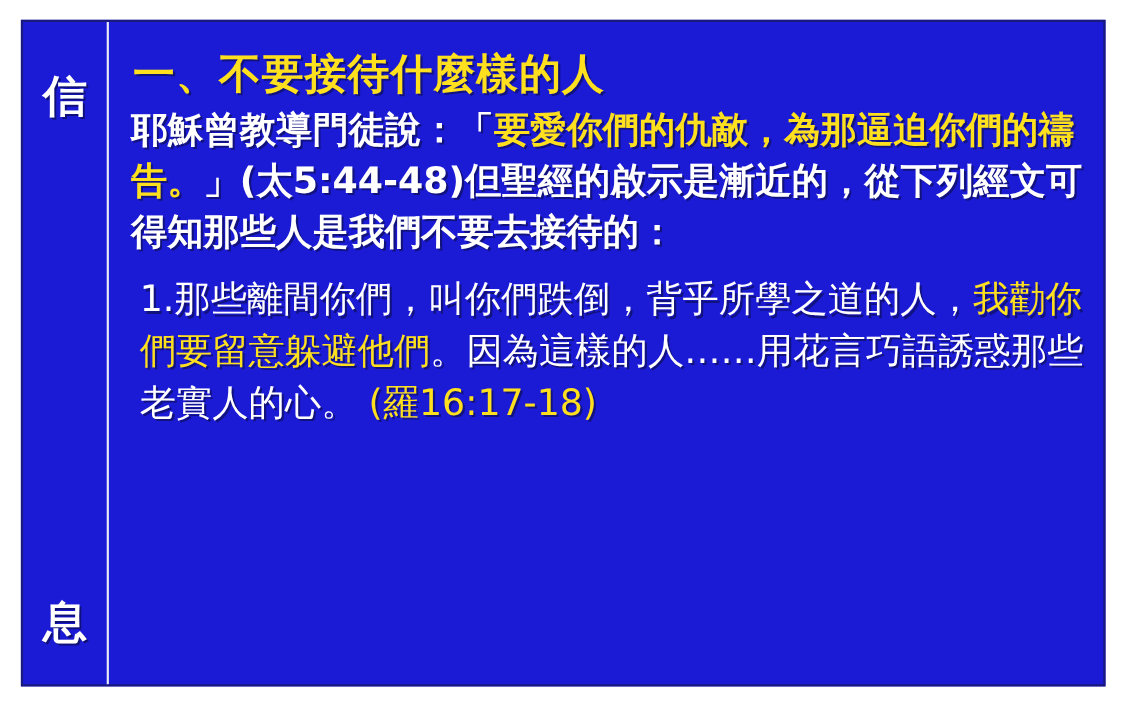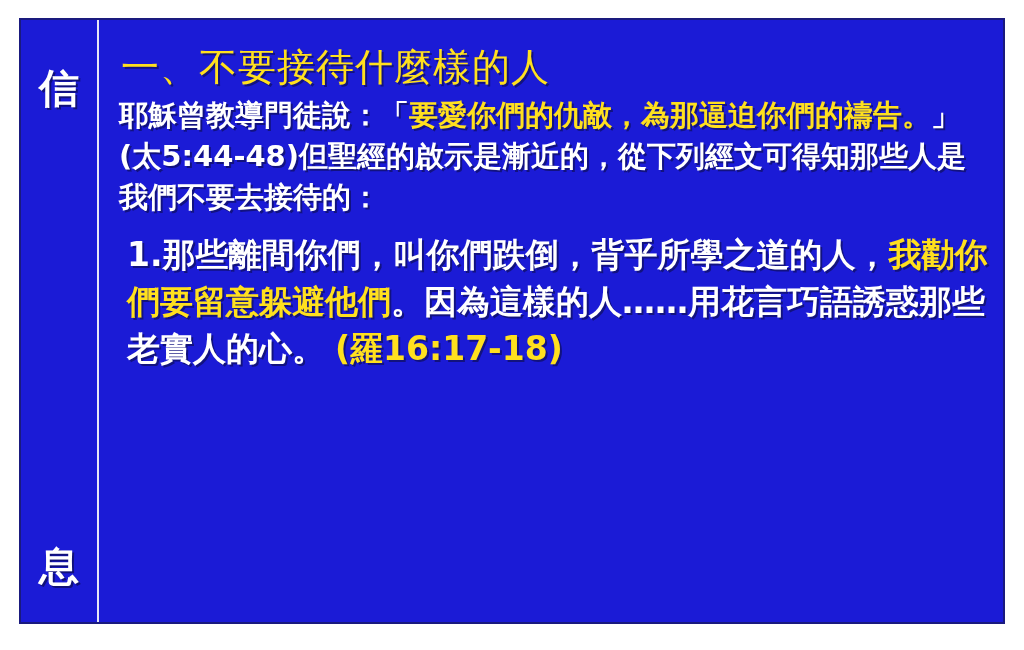--- a/index.html
+++ b/index.html
@@ -62,46 +62,46 @@
   .content-col {
     flex: 1 1 auto;
     position: relative;
     padding: 26px 12px 8px 18px;
     box-sizing: border-box;
   }
 
   .title {
     color: #ffe01e;
     font-size: 38px;
-    font-weight: 400;
+    font-weight: 700;
     line-height: 1.12;
     letter-spacing: 1px;
     margin: 0 0 6px 4px;
     text-shadow: 2px 2px 0 #12127f;
     white-space: nowrap;
   }
 
   .para {
-    font-size: 29px;
+    font-size: 33px;
     font-weight: 700;
     line-height: 1.42;
     color: #ffffff;
     margin: 0 0 4px 2px;
     text-shadow: 2px 2px 0 #12127f;
     letter-spacing: 0px;
   }
 
   .list {
     margin: 0;
     padding: 0;
     list-style: none;
   }
   .list-item {
     font-size: 33px;
-    font-weight: 700;
+    font-weight: 400;
     line-height: 1.42;
     color: #ffffff;
     text-shadow: 2px 2px 0 #12127f;
     margin: 14px 0 0 10px;
     padding-left: 0;
     text-indent: 0;
   }
   .li-first {
     display: block;
     padding-left: 0;

